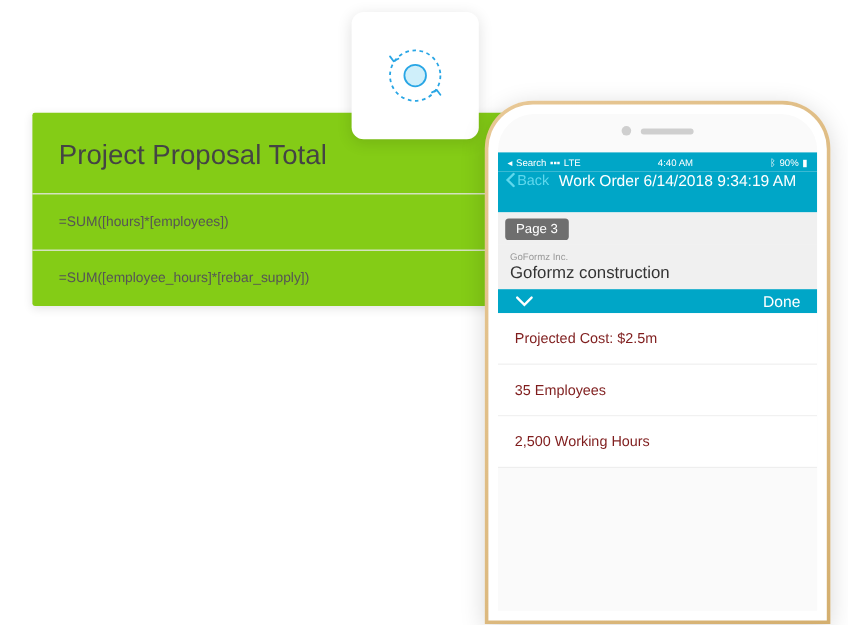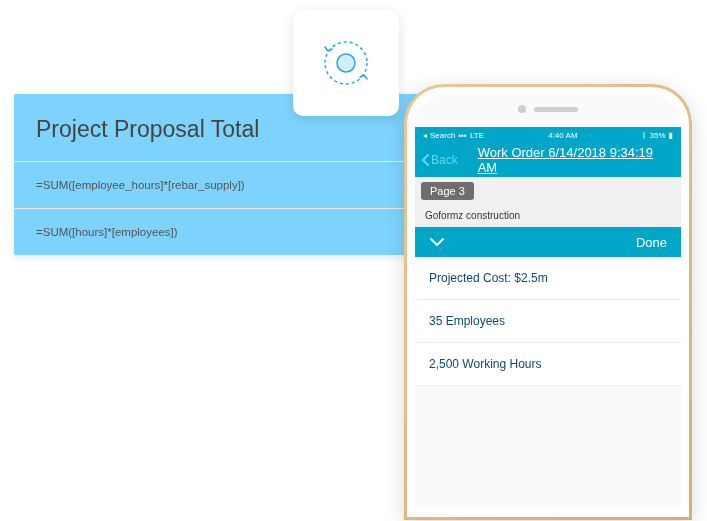--- a/index.html
+++ b/index.html
@@ -9,24 +9,24 @@
     }
     body {
       font-family: -apple-system, BlinkMacSystemFont, 'Segoe UI', sans-serif;
       width: 707px;
       height: 521px;
       position: relative;
       background: #fff;
     }
     .card-panel {
       position: absolute;
-      left: 14px;
+      left: 27px;
       top: 94px;
       width: 466px;
-      background: #7dd3fc;
+      background: #84cc16;
       border-radius: 2px;
       box-shadow: 0 2px 8px rgba(0,0,0,0.1);
     }
     .card-title {
       padding: 22px 22px 18px 22px;
       font-size: 23px;
       font-weight: 300;
       color: #444;
     }
     .formula-row {
@@ -112,35 +112,34 @@
     }
     .status-left {
       display: flex;
       gap: 3px;
       align-items: center;
     }
     .header-bar {
       background: #00a6c7;
       height: 34px;
       display: flex;
-      align-items: center;
+      align-items: flex-start;
       padding: 0 6px;
-      gap: 20px;
+      gap: 8px;
     }
     .back-btn {
       display: flex;
       align-items: center;
       color: #5fd8ed;
       font-size: 12px;
     }
     .header-title {
       color: #fff;
       font-size: 13px;
       font-weight: 500;
-      text-decoration: underline;
     }
     .page-tab-row {
       padding: 4px 6px;
       background: #f0f0f0;
     }
     .page-tab {
       display: inline-block;
       background: #6e6e6e;
       color: #fff;
       font-size: 11px;
@@ -151,53 +150,53 @@
       padding: 6px 10px;
       background: #f0f0f0;
       font-size: 9px;
     }
     .company-label {
       color: #999;
       font-size: 8px;
     }
     .company-name {
       color: #333;
-      font-size: 10px;
+      font-size: 14px;
     }
     .done-bar {
       background: #00a6c7;
-      height: 30px;
+      height: 20px;
       display: flex;
       align-items: center;
       justify-content: space-between;
       padding: 0 14px;
     }
     .chevron-down {
       color: #fff;
       font-size: 14px;
     }
     .done-text {
       color: #fff;
       font-size: 13px;
     }
     .list-item {
       background: #fff;
       padding: 14px 14px;
       border-bottom: 1px solid #eee;
       font-size: 12px;
-      color: #0c4a6e;
+      color: #7f1d1d;
     }
   </style>
 </head>
 <body>
 
 <div class="card-panel">
   <div class="card-title">Project Proposal Total</div>
+  <div class="formula-row">=SUM([hours]*[employees])</div>
   <div class="formula-row">=SUM([employee_hours]*[rebar_supply])</div>
-  <div class="formula-row">=SUM([hours]*[employees])</div>
 </div>
 
 <div class="refresh-icon-box">
   <svg viewBox="0 0 56 56">
     <circle cx="28" cy="28" r="21" fill="none" stroke="#29a6e5" stroke-width="1.5" stroke-dasharray="3,3"></circle>
     <path d="M 10 16 L 7 12 M 10 16 L 14 14" stroke="#29a6e5" stroke-width="1.5" fill="none" stroke-linecap="round"></path>
     <path d="M 46 40 L 49 44 M 46 40 L 42 42" stroke="#29a6e5" stroke-width="1.5" fill="none" stroke-linecap="round"></path>
     <circle cx="28" cy="28" r="9" fill="#cfeffa" stroke="#29a6e5" stroke-width="1.5"></circle>
   </svg>
 </div>
@@ -212,37 +211,38 @@
       <div class="status-bar">
         <div class="status-left">
           <span>◂</span>
           <span>Search</span>
           <span>▪▪▪</span>
           <span>LTE</span>
         </div>
         <span>4:40 AM</span>
         <div class="status-left">
           <span>ᛒ</span>
-          <span>35%</span>
+          <span>90%</span>
           <span>▮</span>
         </div>
       </div>
       <div class="header-bar">
         <div class="back-btn">
           <svg width="10" height="14" viewBox="0 0 10 14">
             <path d="M 7 2 L 2 7 L 7 12" stroke="#5fd8ed" stroke-width="2" fill="none" stroke-linecap="round"></path>
           </svg>
           <span>Back</span>
         </div>
         <span class="header-title">Work Order 6/14/2018 9:34:19 AM</span>
       </div>
       <div class="page-tab-row">
         <span class="page-tab">Page 3</span>
       </div>
       <div class="company-row">
+        <div class="company-label">GoFormz Inc.</div>
         <div class="company-name">Goformz construction</div>
       </div>
       <div class="done-bar">
         <span class="chevron-down">
           <svg width="16" height="10" viewBox="0 0 16 10">
               <path d="M 2 2 L 8 8 L 14 2" stroke="#fff" stroke-width="2" fill="none" stroke-linecap="round"></path>
             </svg>
         </span>
         <span class="done-text">Done</span>
       </div>

